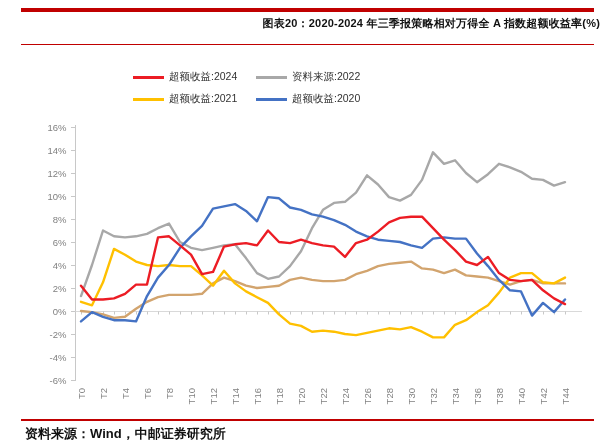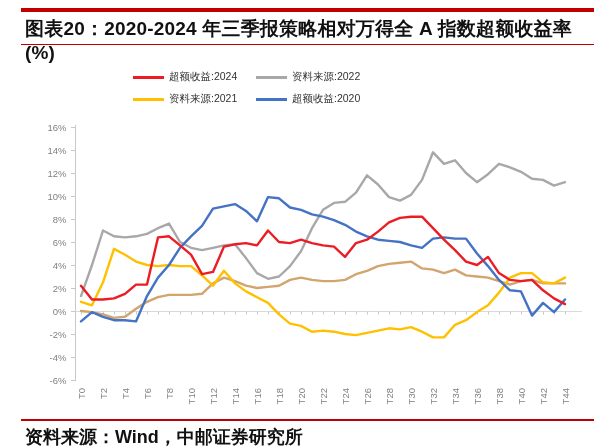--- a/index.html
+++ b/index.html
@@ -3,23 +3,23 @@
 <meta charset="utf-8">
 <style>
   html,body{margin:0;padding:0;background:#ffffff;}
   body{width:615px;height:448px;position:relative;overflow:hidden;
        font-family:"Liberation Sans", sans-serif;}
   .rule{position:absolute;left:21px;width:573px;}
   #top-rule{top:8px;height:4px;}
   #title-rule{top:44px;height:1px;}
   #footer-rule{top:419px;height:2px;}
   #page-title{position:absolute;left:25px;top:16px;width:575px;
-      font-size:19px;font-weight:bold;color:#111;letter-spacing:0.2px;}
+      font-size:11px;font-weight:bold;color:#111;letter-spacing:0.2px;text-align:right;}
   #source-note{position:absolute;left:25px;top:425px;width:575px;
-      font-size:18px;font-weight:bold;color:#111;}
+      font-size:13px;font-weight:bold;color:#111;}
   #legend{position:absolute;left:133px;top:66px;width:460px;}
   .legend-row{display:flex;height:22px;align-items:center;}
   .legend-item{display:flex;align-items:center;width:123px;}
   .legend-swatch{width:31px;height:3px;margin-right:5px;flex:0 0 31px;}
   .legend-label{font-size:10.5px;color:#333;white-space:nowrap;}
   #chart-svg{position:absolute;left:0;top:0;}
   .axis-text{font-size:9.5px;fill:#808080;font-family:"Liberation Sans",sans-serif;}
 </style>
 </head>
 <body>
@@ -35,21 +35,21 @@
         <span class="legend-label">超额收益:2024</span>
       </div>
       <div class="legend-item">
         <span class="legend-swatch" style="background: rgb(168, 168, 168);"></span>
         <span class="legend-label">资料来源:2022</span>
       </div>
     </div>
     <div class="legend-row">
       <div class="legend-item">
         <span class="legend-swatch" style="background: rgb(255, 192, 0);"></span>
-        <span class="legend-label">资料来源:2021</span>
+        <span class="legend-label">超额收益:2021</span>
       </div>
       <div class="legend-item">
         <span class="legend-swatch" style="background: rgb(68, 114, 196);"></span>
         <span class="legend-label">超额收益:2020</span>
       </div>
     </div>
   </div>
 
 <svg id="chart-svg" width="615" height="448">
     <line x1="75.5" y1="125" x2="75.5" y2="381" stroke="#C8C8C8" stroke-width="1"></line>

